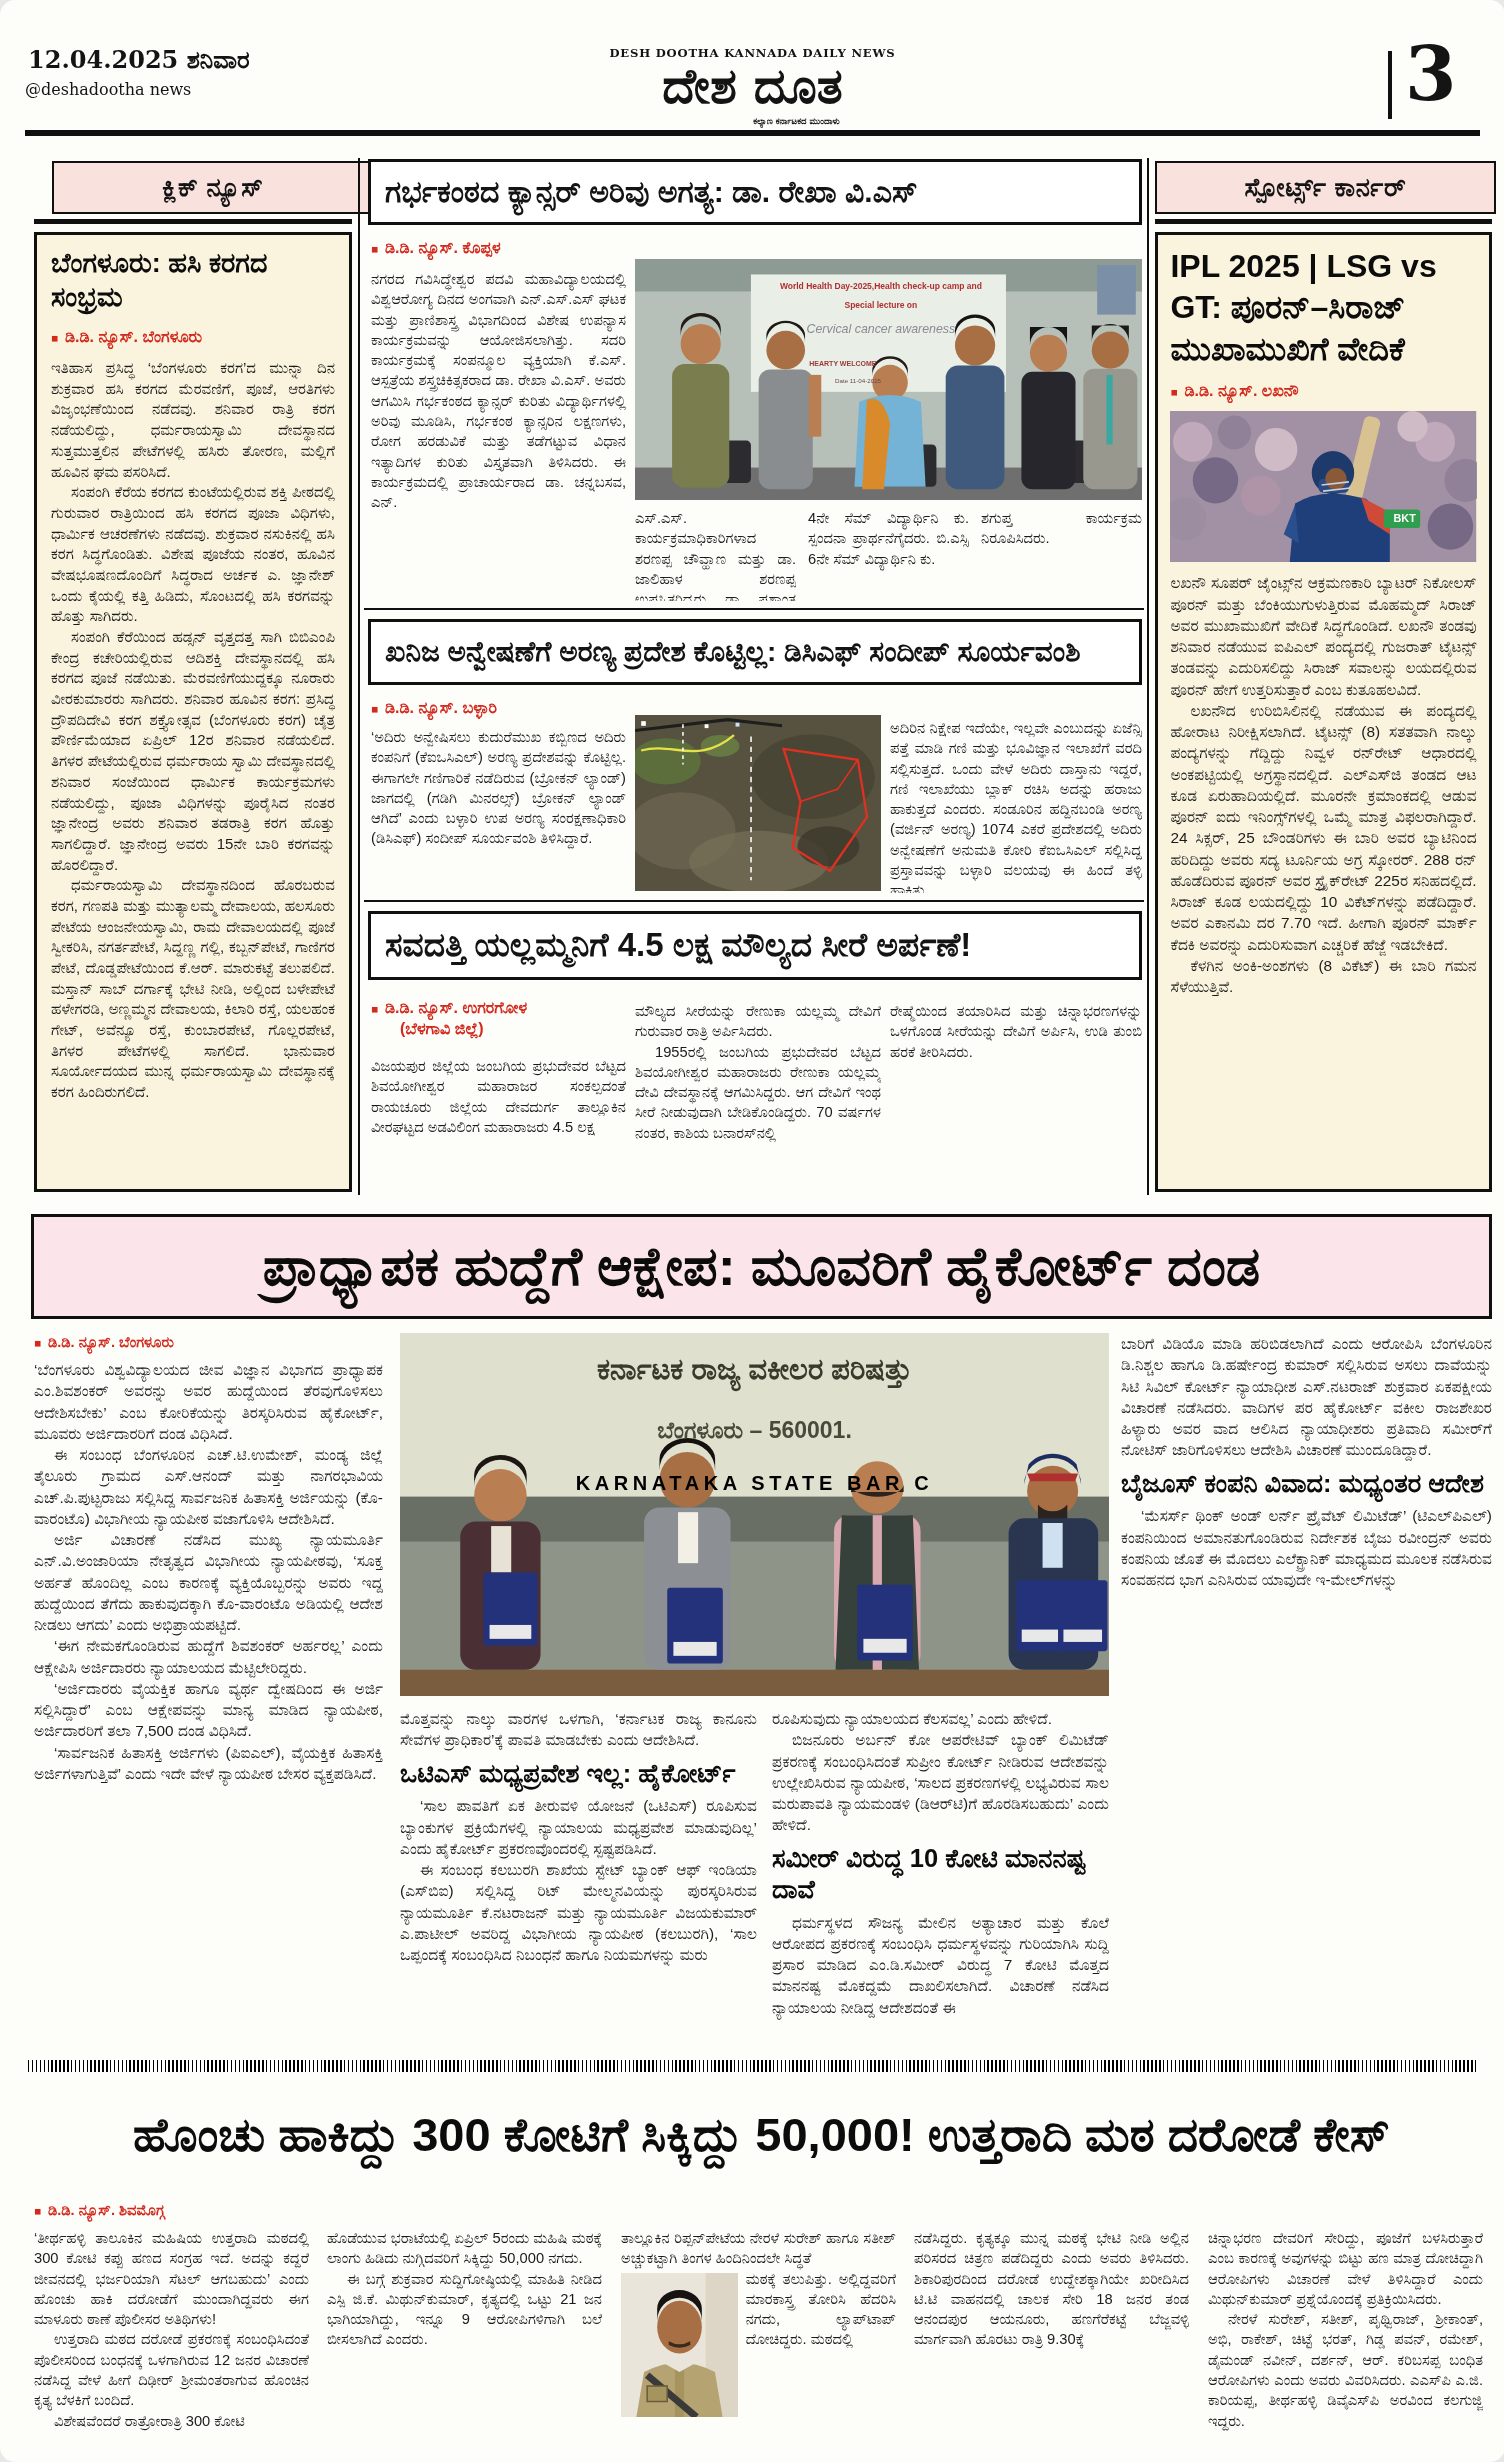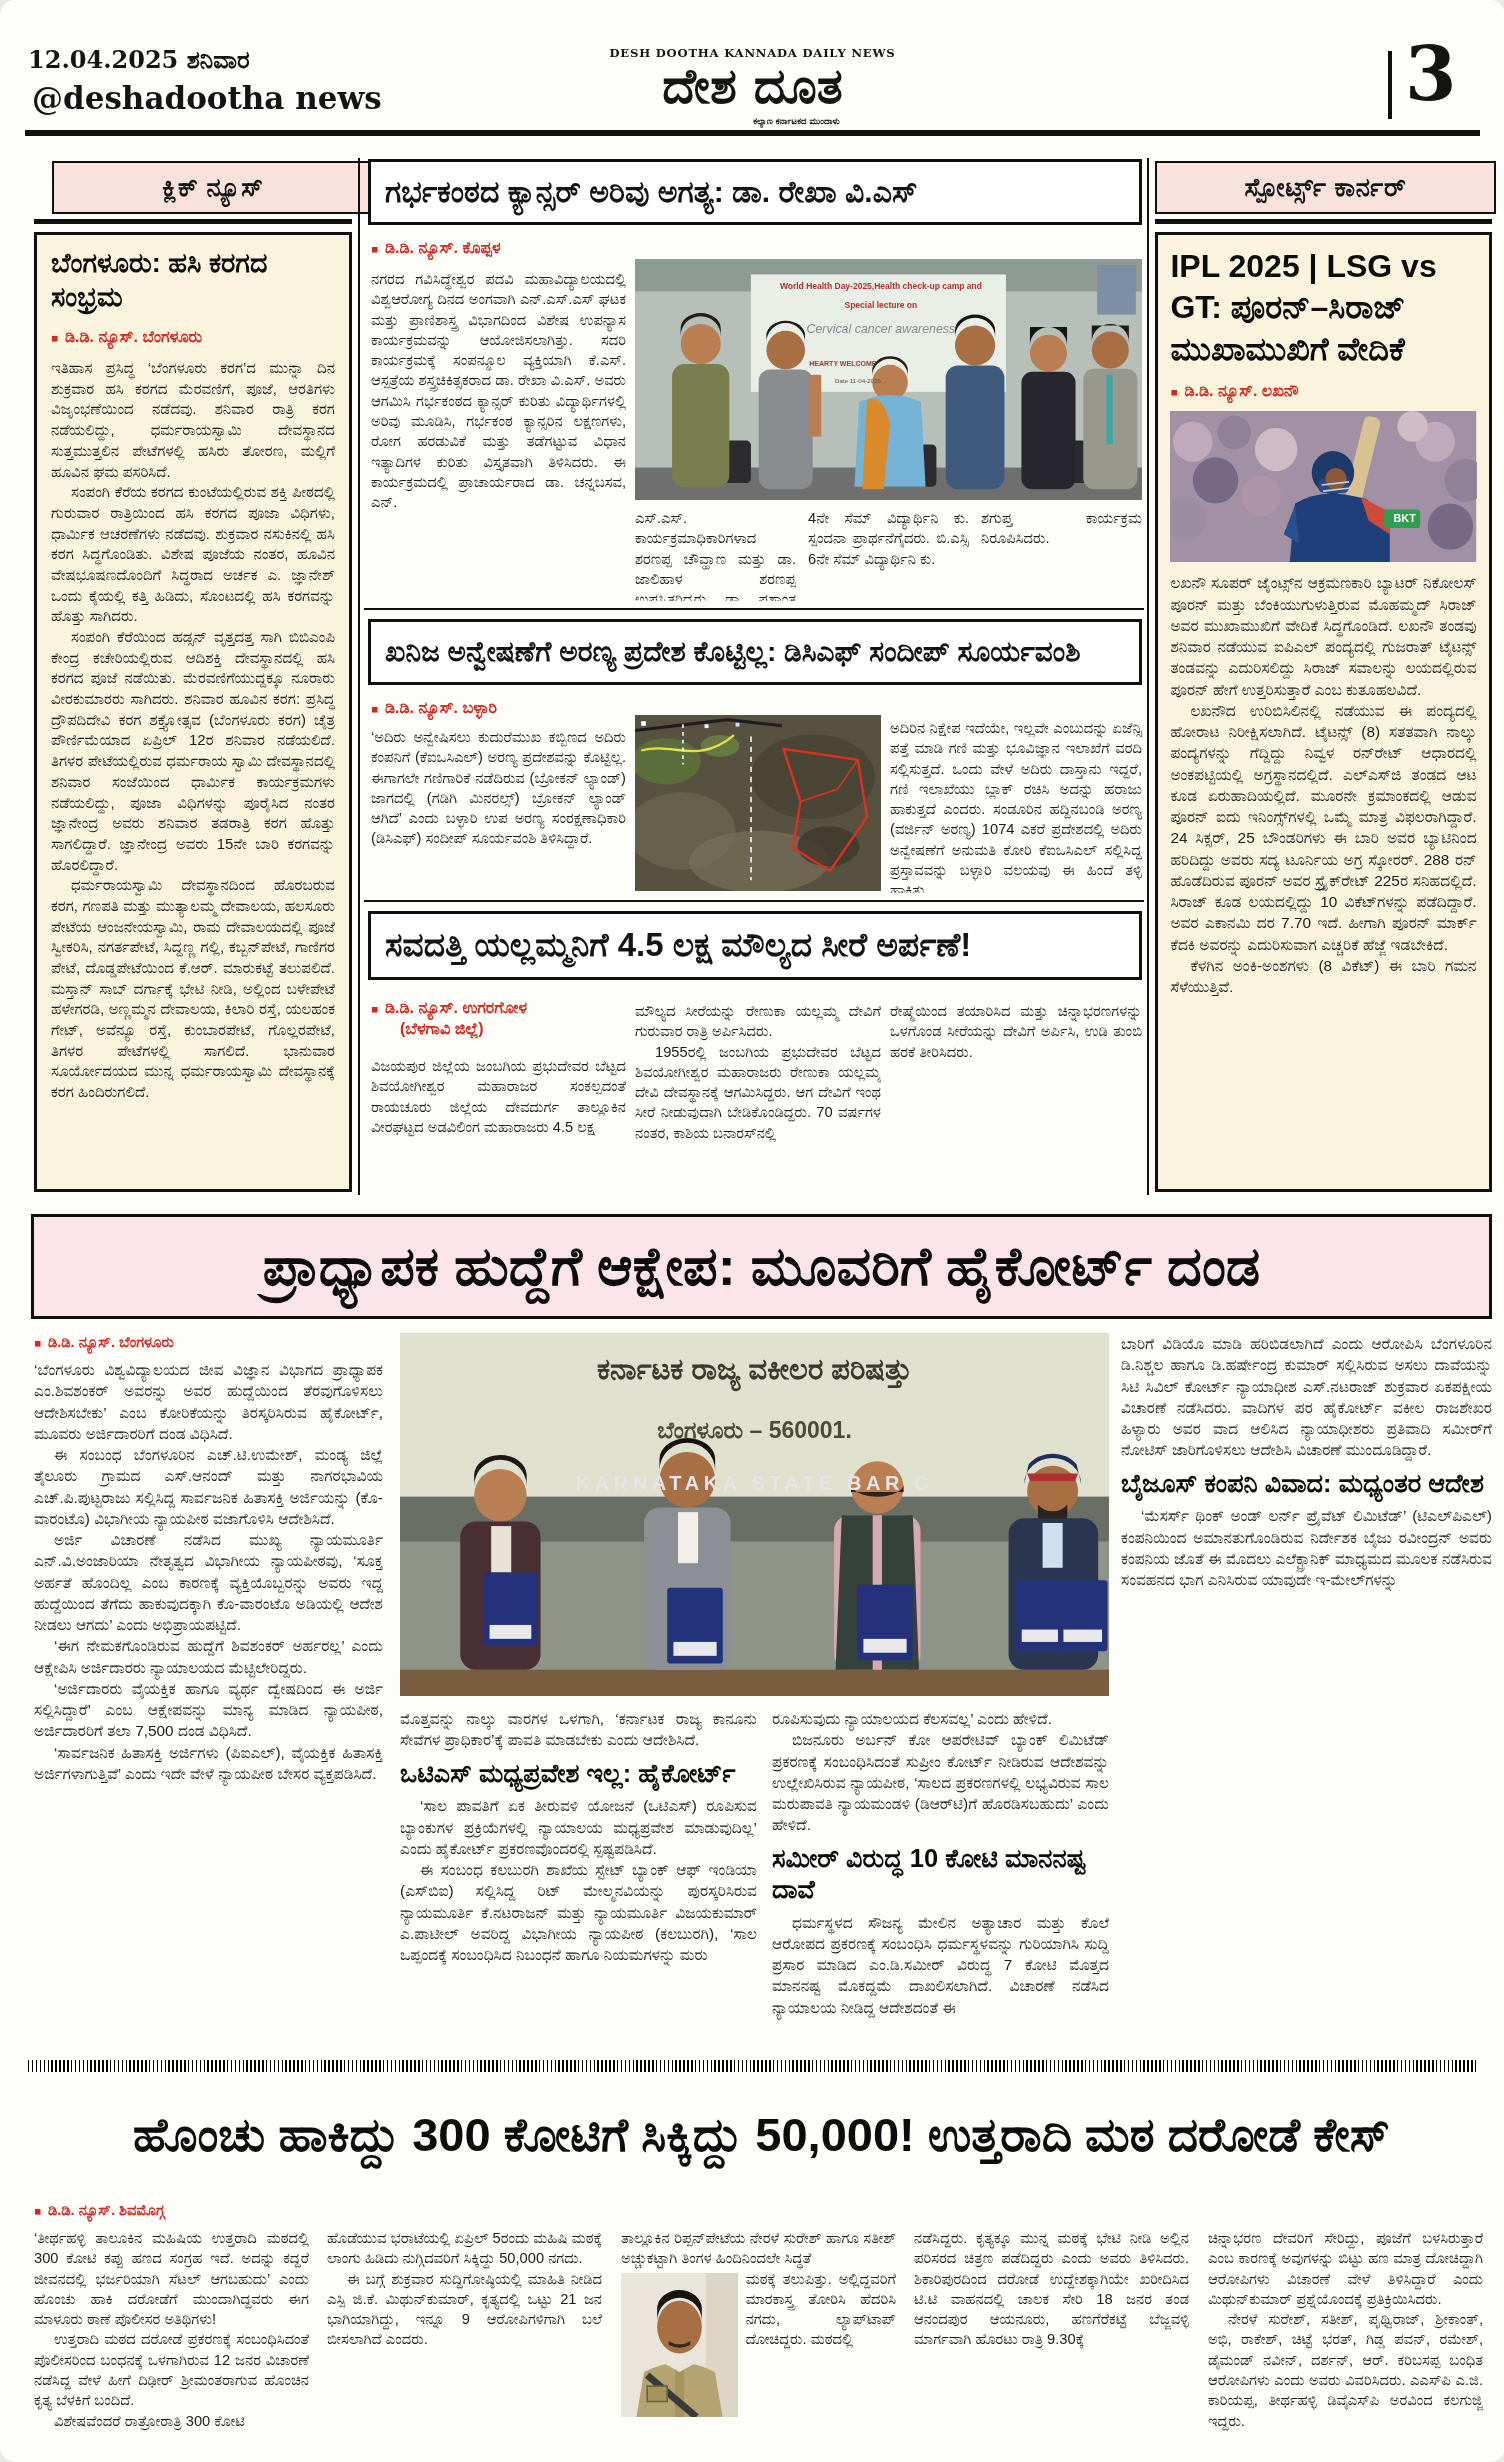--- a/index.html
+++ b/index.html
@@ -25,21 +25,21 @@
   .ph svg{display:block;width:100%;height:100%;}
   .ovl{position:absolute;text-align:center;line-height:1.25;}
   .colbox{position:absolute;overflow:hidden;}
 </style>
 </head>
 <body>
 
 <div id="page">
 
   <div class="abs serif" style="left:28px;top:45px;font-size:24px;font-weight:bold;">12.04.2025 ಶನಿವಾರ</div>
-  <div class="abs serif" style="left:32px;top:80px;font-size:31px;font-weight:bold;">@deshadootha news</div>
+  <div class="abs serif" style="left:25px;top:80px;font-size:16px;font-weight:normal;">@deshadootha news</div>
 
   <div class="abs serif" style="left:0;top:46px;width:1505px;text-align:center;font-size:11.6px;font-weight:bold;letter-spacing:0.8px;">DESH DOOTHA KANNADA DAILY NEWS</div>
   <div class="abs serif" style="left:0;top:57px;width:1505px;text-align:center;font-size:49px;font-weight:bold;">ದೇಶ ದೂತ</div>
   <div class="abs serif" style="left:0;top:116px;width:1505px;text-align:center;font-size:8.5px;font-weight:bold;padding-left:44px;">ಕಲ್ಯಾಣ ಕರ್ನಾಟಕದ ಮುಂದಾಳು</div>
 
   <div class="abs rule" style="left:1388px;top:51px;width:3.9px;height:68px;"></div>
   <div class="abs serif" style="left:1405px;top:31px;font-size:74px;font-weight:bold;">3</div>
 
   <div class="abs rule" style="left:25px;top:130px;width:1455px;height:6.2px;"></div>
 
@@ -284,21 +284,21 @@
       <path d="M826,222 a22,18 0 0 0 38,0 l0,26 a22,16 0 0 1 -38,0 z" fill="#2a2320"></path>
       <rect x="788" y="240" width="116" height="196" rx="20" fill="#2a3550"></rect>
       <rect x="832" y="246" width="26" height="58" fill="#cfe0f0"></rect>
       <rect x="798" y="320" width="64" height="92" rx="4" fill="#24327c"></rect>
         <rect x="805" y="384" width="50" height="16" fill="#e8e8e8"></rect>
       <rect x="852" y="320" width="64" height="92" rx="4" fill="#24327c"></rect>
         <rect x="859" y="384" width="50" height="16" fill="#e8e8e8"></rect>
     </svg>
     <div class="ovl" style="left:6%;top:5%;width:88%;font-size:29px;font-weight:bold;color:#3a3a2c;">ಕರ್ನಾಟಕ ರಾಜ್ಯ ವಕೀಲರ ಪರಿಷತ್ತು</div>
     <div class="ovl" style="left:20%;top:23%;width:60%;font-size:23px;font-weight:bold;color:#4a4a3a;">ಬೆಂಗಳೂರು – 560001.</div>
-    <div class="ovl" style="left:8%;top:38%;width:84%;font-size:20px;font-weight:bold;letter-spacing:4.6px;color:#e5e5e5;">KARNATAKA STATE BAR C</div>
+    <div class="ovl" style="left:8%;top:38%;width:84%;font-size:20px;font-weight:bold;letter-spacing:4.6px;color:#000000;">KARNATAKA STATE BAR C</div>
   </div>
 
   <div class="colbox btxt" style="left:1121px;top:1333px;width:371px;height:723px;">
     <p>ಬಾರಿಗೆ ವಿಡಿಯೊ ಮಾಡಿ ಹರಿಬಿಡಲಾಗಿದೆ ಎಂದು ಆರೋಪಿಸಿ ಬೆಂಗಳೂರಿನ ಡಿ.ನಿಶ್ಚಲ ಹಾಗೂ ಡಿ.ಹರ್ಷೇಂದ್ರ ಕುಮಾರ್ ಸಲ್ಲಿಸಿರುವ ಅಸಲು ದಾವೆಯನ್ನು ಸಿಟಿ ಸಿವಿಲ್ ಕೋರ್ಟ್ ನ್ಯಾಯಾಧೀಶ ಎಸ್.ನಟರಾಜ್ ಶುಕ್ರವಾರ ಏಕಪಕ್ಷೀಯ ವಿಚಾರಣೆ ನಡೆಸಿದರು. ವಾದಿಗಳ ಪರ ಹೈಕೋರ್ಟ್ ವಕೀಲ ರಾಜಶೇಖರ ಹಿಳ್ಯಾರು ಅವರ ವಾದ ಆಲಿಸಿದ ನ್ಯಾಯಾಧೀಶರು ಪ್ರತಿವಾದಿ ಸಮೀರ್‌ಗೆ ನೋಟಿಸ್ ಜಾರಿಗೊಳಿಸಲು ಆದೇಶಿಸಿ ವಿಚಾರಣೆ ಮುಂದೂಡಿದ್ದಾರೆ.</p>
     <div class="subhead">ಬೈಜೂಸ್ ಕಂಪನಿ ವಿವಾದ: ಮಧ್ಯಂತರ ಆದೇಶ</div>
     <p style="text-indent:20px;">‘ಮೆಸರ್ಸ್ ಥಿಂಕ್ ಅಂಡ್ ಲರ್ನ್ ಪ್ರೈವೆಟ್ ಲಿಮಿಟೆಡ್’ (ಟಿಎಲ್‌ಪಿಎಲ್) ಕಂಪನಿಯಿಂದ ಅಮಾನತುಗೊಂಡಿರುವ ನಿರ್ದೇಶಕ ಬೈಜು ರವೀಂದ್ರನ್ ಅವರು ಕಂಪನಿಯ ಜೊತೆ ಈ ಮೊದಲು ಎಲೆಕ್ಟ್ರಾನಿಕ್ ಮಾಧ್ಯಮದ ಮೂಲಕ ನಡೆಸಿರುವ ಸಂವಹನದ ಭಾಗ ಎನಿಸಿರುವ ಯಾವುದೇ ಇ-ಮೇಲ್‌ಗಳನ್ನು</p>
   </div>
 
   <div class="colbox btxt" style="left:400px;top:1708px;width:357px;height:347px;">
     <p>ಮೊತ್ತವನ್ನು ನಾಲ್ಕು ವಾರಗಳ ಒಳಗಾಗಿ, ‘ಕರ್ನಾಟಕ ರಾಜ್ಯ ಕಾನೂನು ಸೇವೆಗಳ ಪ್ರಾಧಿಕಾರ’ಕ್ಕೆ ಪಾವತಿ ಮಾಡಬೇಕು ಎಂದು ಆದೇಶಿಸಿದೆ.</p>

